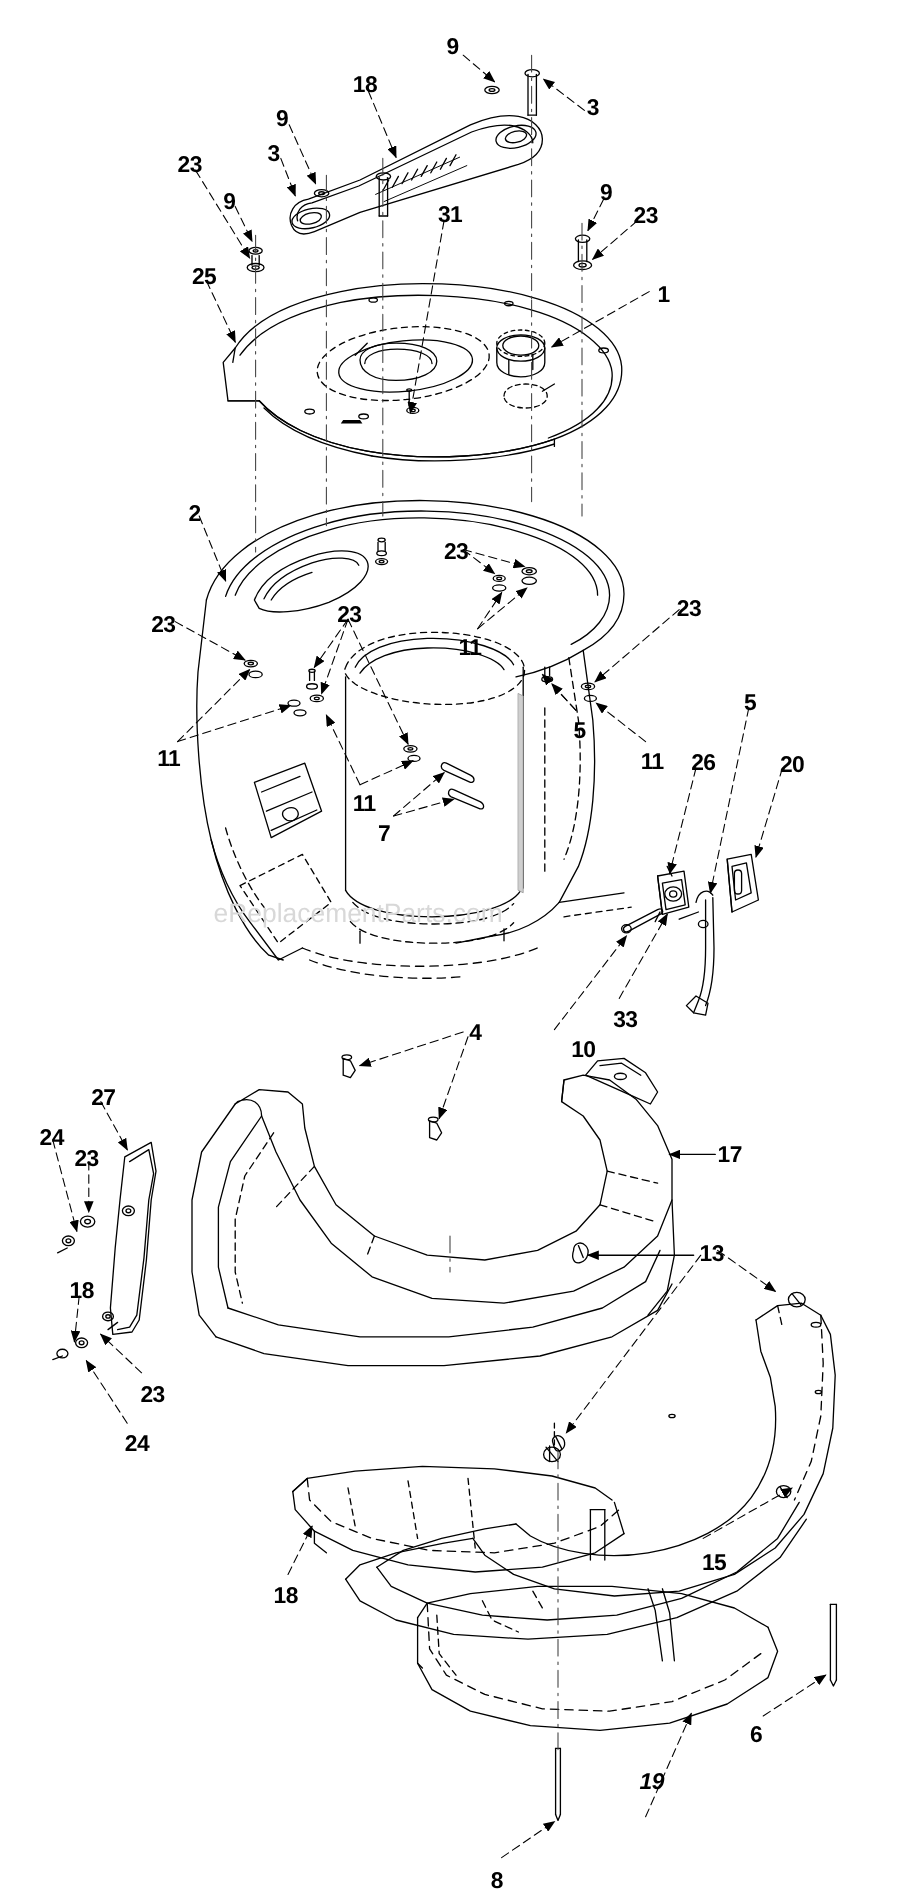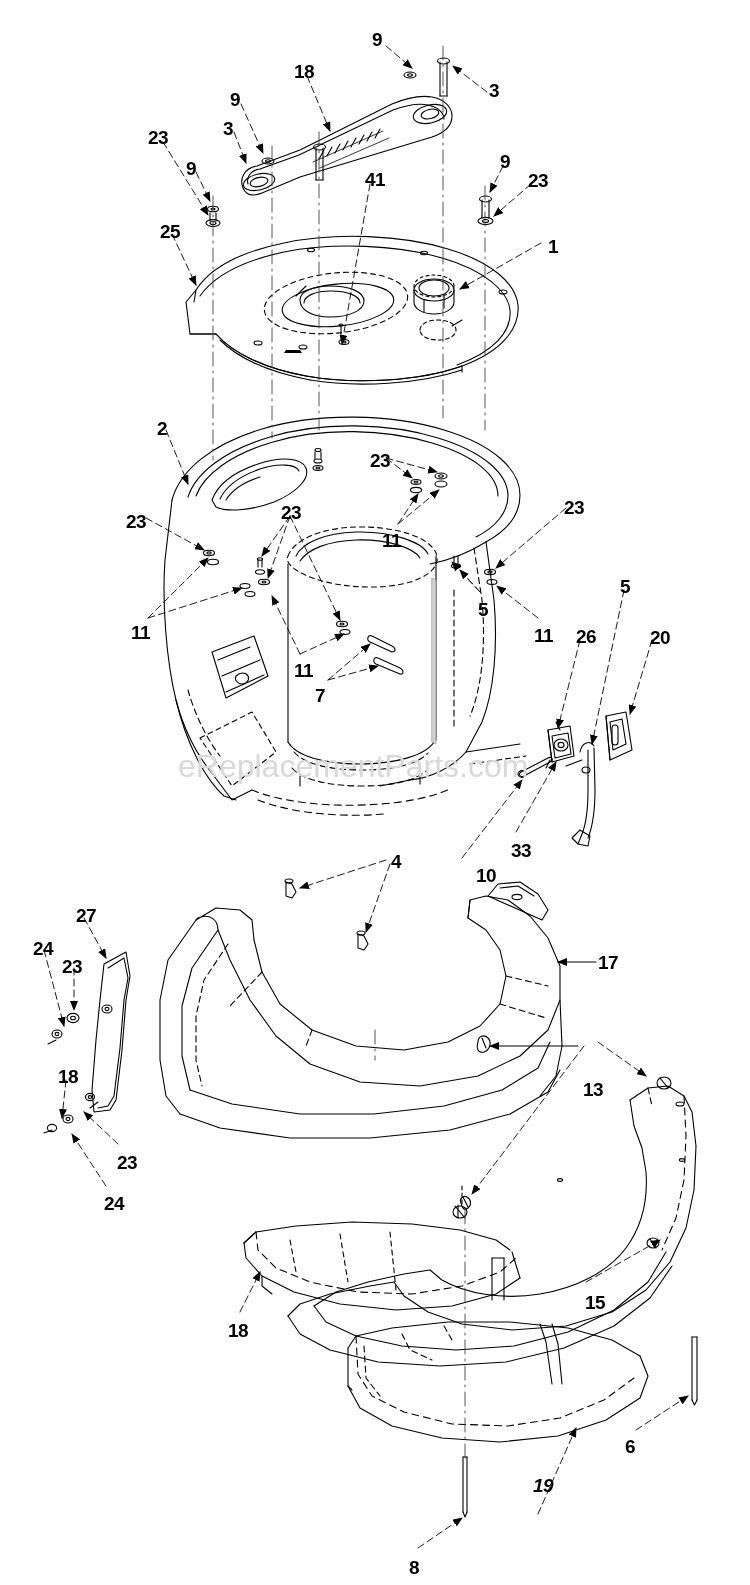--- a/index.html
+++ b/index.html
@@ -22,21 +22,21 @@
     font-size:19px;
     color:#000000;
     line-height:1;
     white-space:nowrap;
     letter-spacing:-0.5px;
     pointer-events:auto;
   }
   .watermark{
     position:absolute;
     font-family:"Liberation Sans", sans-serif;
-    font-size:32px;
+    font-size:22px;
     color:#d8d8d8;
     letter-spacing:0px;
     white-space:nowrap;
     font-weight:normal;
     pointer-events:none;
   }
 </style>
 </head>
 <body>
 
@@ -544,21 +544,21 @@
 
     <span class="callout" style="left:372px;top:30px;">9</span>
     <span class="callout" style="left:294px;top:62px;">18</span>
     <span class="callout" style="left:489px;top:81px;">3</span>
     <span class="callout" style="left:230px;top:90px;">9</span>
     <span class="callout" style="left:223px;top:119px;">3</span>
     <span class="callout" style="left:148px;top:128px;">23</span>
     <span class="callout" style="left:186px;top:159px;">9</span>
     <span class="callout" style="left:500px;top:152px;">9</span>
     <span class="callout" style="left:528px;top:171px;">23</span>
-    <span class="callout" style="left:365px;top:170px;">41</span>
+    <span class="callout" style="left:365px;top:170px;">31</span>
     <span class="callout" style="left:160px;top:222px;">25</span>
     <span class="callout" style="left:548px;top:237px;">1</span>
     <span class="callout" style="left:157px;top:419px;">2</span>
     <span class="callout" style="left:370px;top:451px;">23</span>
     <span class="callout" style="left:126px;top:512px;">23</span>
     <span class="callout" style="left:281px;top:503px;">23</span>
     <span class="callout" style="left:564px;top:498px;">23</span>
     <span class="callout" style="left:382px;top:531px;">11</span>
     <span class="callout" style="left:478px;top:600px;">5</span>
     <span class="callout" style="left:131px;top:623px;">11</span>
@@ -569,21 +569,21 @@
     <span class="callout" style="left:576px;top:627px;">26</span>
     <span class="callout" style="left:650px;top:628px;">20</span>
     <span class="callout" style="left:511px;top:841px;">33</span>
     <span class="callout" style="left:476px;top:866px;">10</span>
     <span class="callout" style="left:391px;top:852px;">4</span>
     <span class="callout" style="left:76px;top:906px;">27</span>
     <span class="callout" style="left:33px;top:939px;">24</span>
     <span class="callout" style="left:62px;top:957px;">23</span>
     <span class="callout" style="left:598px;top:953px;">17</span>
     <span class="callout" style="left:58px;top:1067px;">18</span>
-    <span class="callout" style="left:583px;top:1036px;margin-top:44px;">13</span>
+    <span class="callout" style="left:583px;top:1036px;">13</span>
     <span class="callout" style="left:117px;top:1153px;">23</span>
     <span class="callout" style="left:104px;top:1194px;">24</span>
     <span class="callout" style="left:585px;top:1293px;">15</span>
     <span class="callout" style="left:228px;top:1321px;">18</span>
     <span class="callout" style="left:625px;top:1437px;">6</span>
     <span class="callout" style="left:533px;top:1476px;font-style:italic;">19</span>
     <span class="callout" style="left:409px;top:1558px;">8</span>
   </div>
 </div>
 

